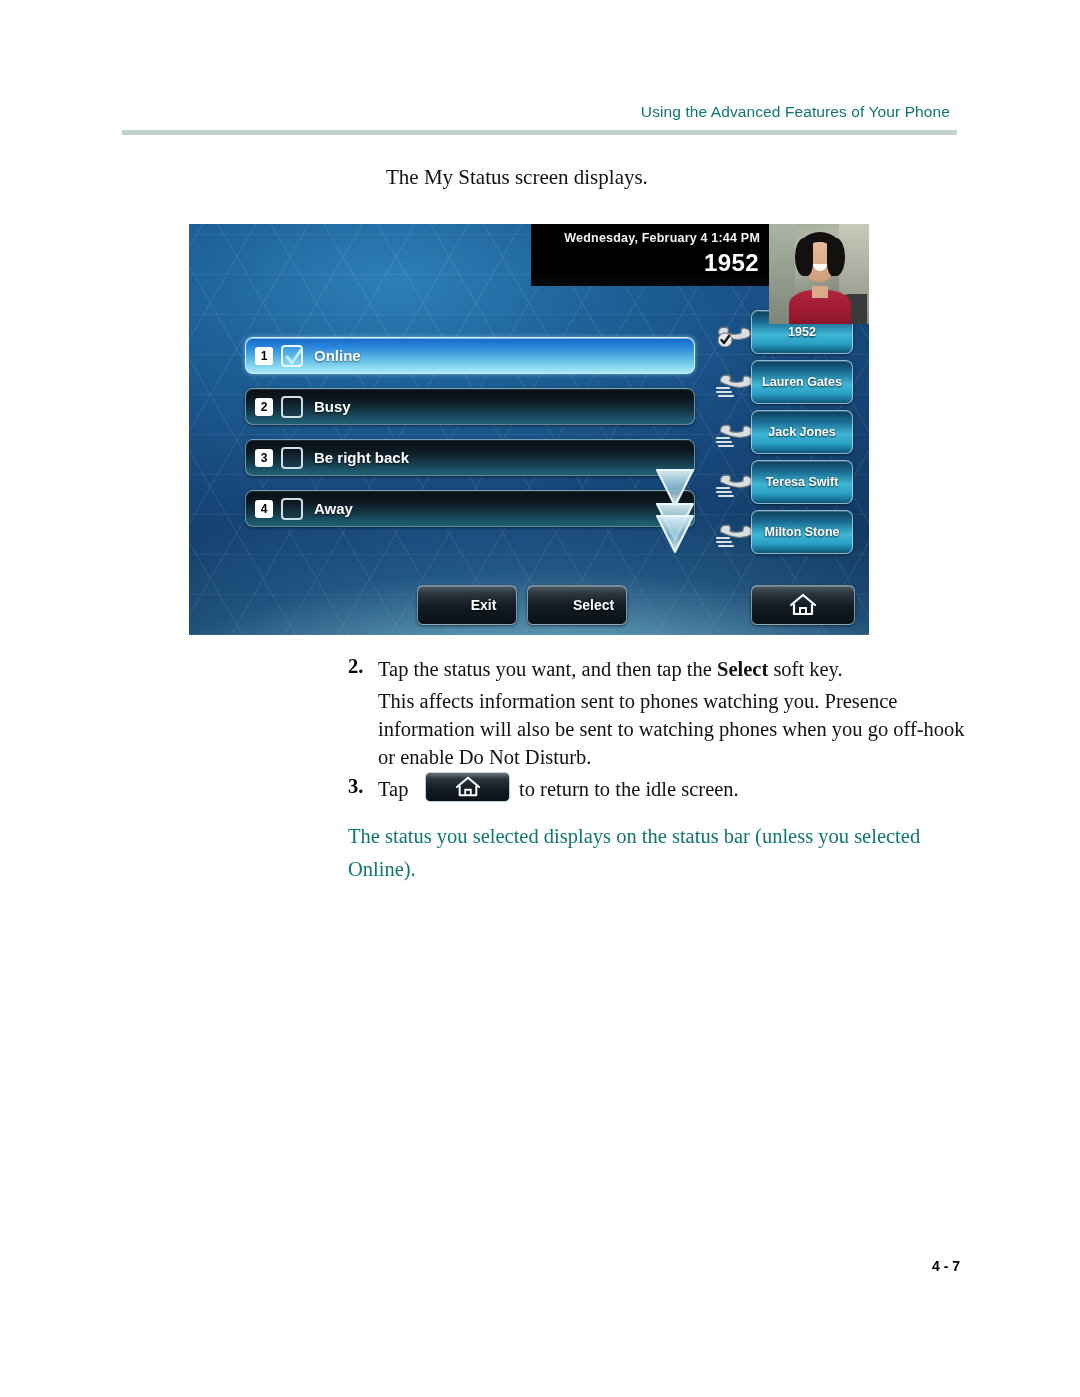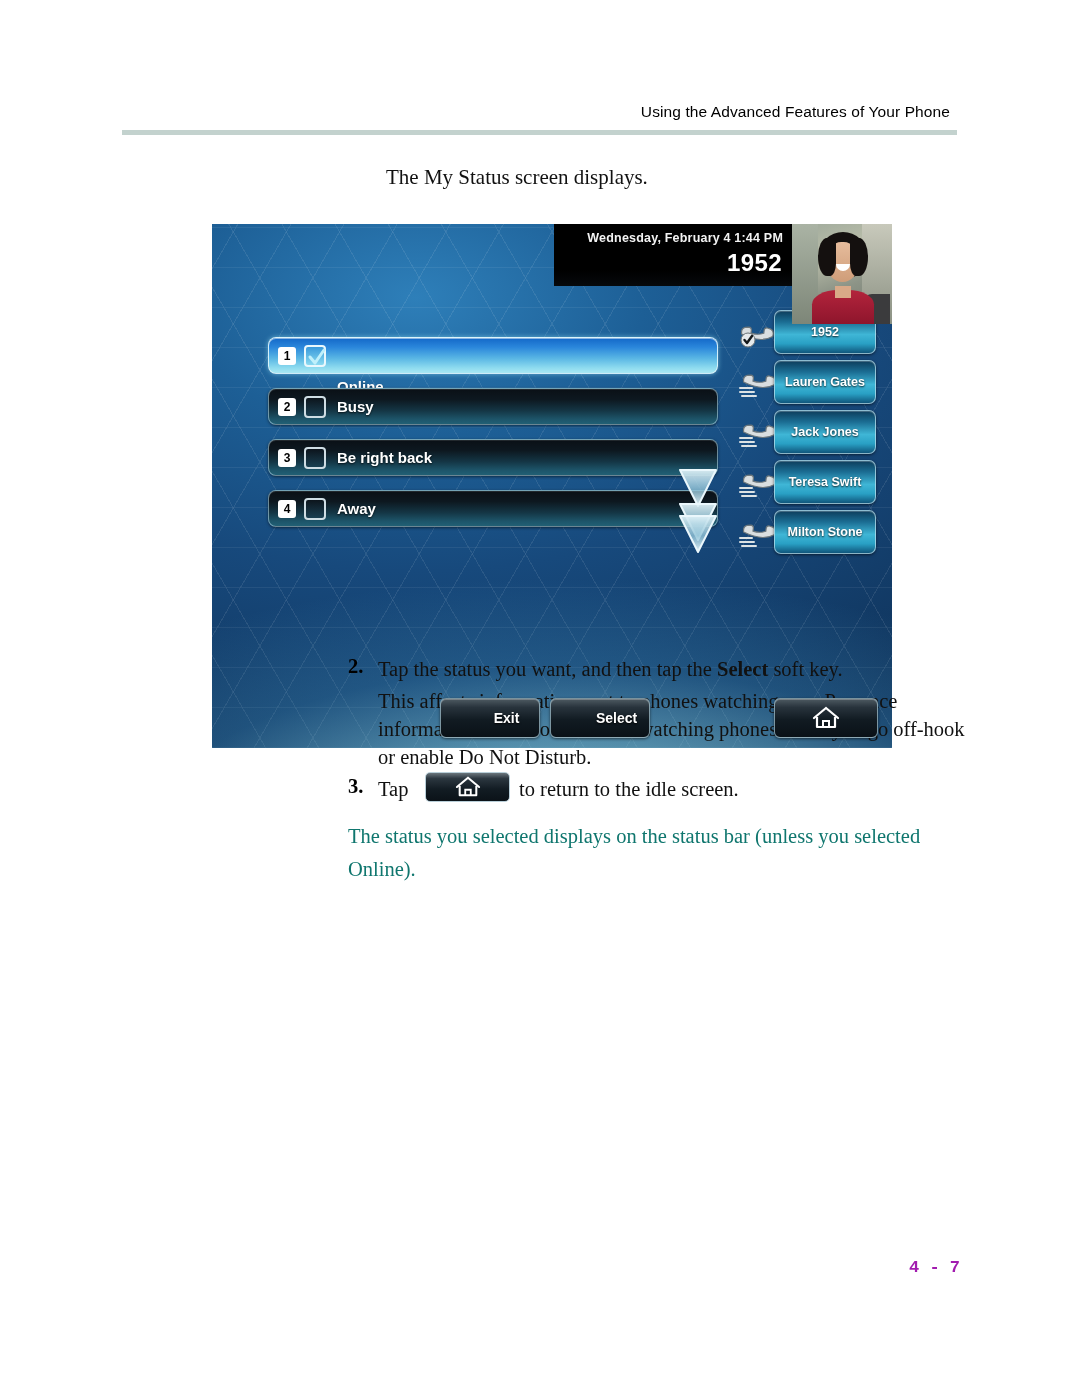--- a/index.html
+++ b/index.html
@@ -11,37 +11,37 @@
     color:#1a1a1a;
     position:relative;
     overflow:hidden;
   }
 
   
   .page-header {
     position:absolute; top:103px; left:0; width:1080px;
     text-align:right; padding-right:130px;
     font-family:"Liberation Sans", sans-serif;
-    font-size:15.5px; color:#000000; letter-spacing:.1px;
+    font-size:15.5px; color:#0f766e; letter-spacing:.1px;
   }
   .header-rule {
     position:absolute; top:130px; left:122px; width:835px; height:5px;
     background:#c3d2ce;
   }
 
   
   .intro-line {
     position:absolute; top:165px; left:386px;
     font-size:21px; color:#111;
   }
 
   
   .phone-shot {
-    position:absolute; left:212px; top:224px;
-    width:680px; height:524px;
+    position:absolute; left:189px; top:224px;
+    width:680px; height:411px;
     overflow:hidden;
     background:
       radial-gradient(ellipse 120% 95% at 30% 14%, #2e7fb9 0%, #1d5f96 28%, #17497c 55%, #0f3259 100%);
   }
   
   .phone-shot::after {
     content:""; position:absolute; inset:0;
     background:
       radial-gradient(ellipse 130% 70% at 52% 118%, rgba(176,226,235,.92) 0%, rgba(131,200,219,.70) 22%, rgba(70,150,195,.28) 48%, rgba(0,0,0,0) 72%);
     pointer-events:none;
@@ -160,21 +160,21 @@
     background:linear-gradient(180deg,rgba(70,170,220,.55),rgba(150,225,245,.55));
     border-color:#eaf8fd;
   }
   .row-check svg { position:absolute; left:1px; top:0px; }
   .row-label {
     position:absolute; left:68px; top:9px;
     font-family:"Liberation Sans", sans-serif;
     font-size:15px; font-weight:bold; color:#fff;
     text-shadow:0 1px 2px rgba(0,0,0,.75);
   }
-  .status-row.selected .row-label { text-shadow:0 1px 2px rgba(0,0,0,.55);margin-top:31px; }
+  .status-row.selected .row-label { text-shadow:0 1px 2px rgba(0,0,0,.55); }
 
   
   .scroll-arrows {
     position:absolute; left:460px; top:240px; width:52px; height:90px; z-index:5;
   }
 
   
   .line-keys { position:absolute; right:8px; top:86px; width:150px; z-index:6; }
   .line-key-row { position:relative; height:46px; margin-bottom:4px; }
   .lk-icon { position:absolute; left:4px; top:6px; width:36px; height:34px; }
@@ -230,22 +230,22 @@
     background:linear-gradient(180deg,#6a757c 0%, #2b363f 20%, #121c23 58%, #0b1218 100%);
     border:1px solid #b9cfd9;
     display:flex; align-items:center; justify-content:center;
   }
 
   .closing-line { position:absolute; left:348px; top:820px; width:640px;
     font-size:20.5px; line-height:33px; color:#0f766e; }
 
   .page-number {
     position:absolute; right:120px; top:1258px;
-    font-family:Liberation Mono, monospace;
-    font-size:17px; font-weight:bold; color:#a21caf;
+    font-family:Liberation Sans, sans-serif;
+    font-size:14px; font-weight:bold; color:#000000;
   }
 </style>
 </head>
 <body>
 
 <div class="page-header">Using the Advanced Features of Your Phone</div>
 <div class="header-rule"></div>
 
 <div class="intro-line">The My Status screen displays.</div>
 

